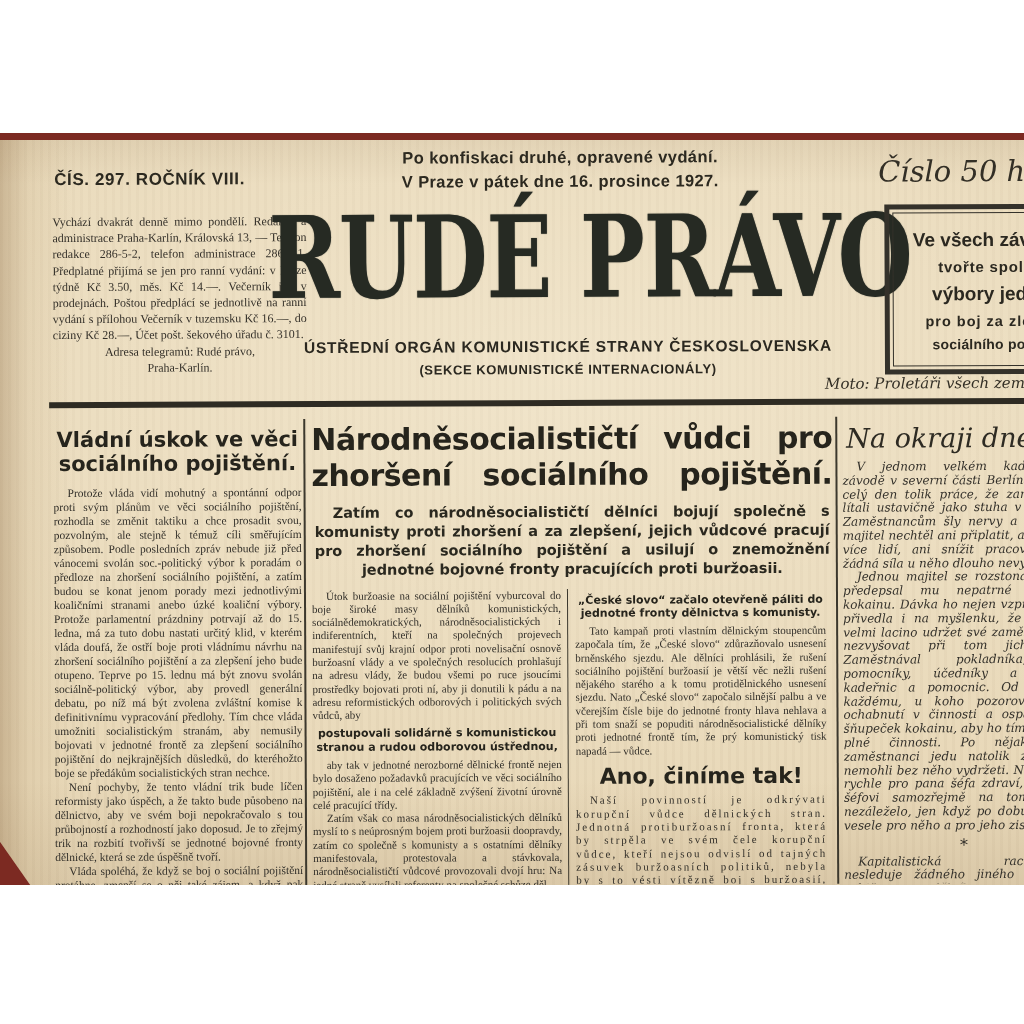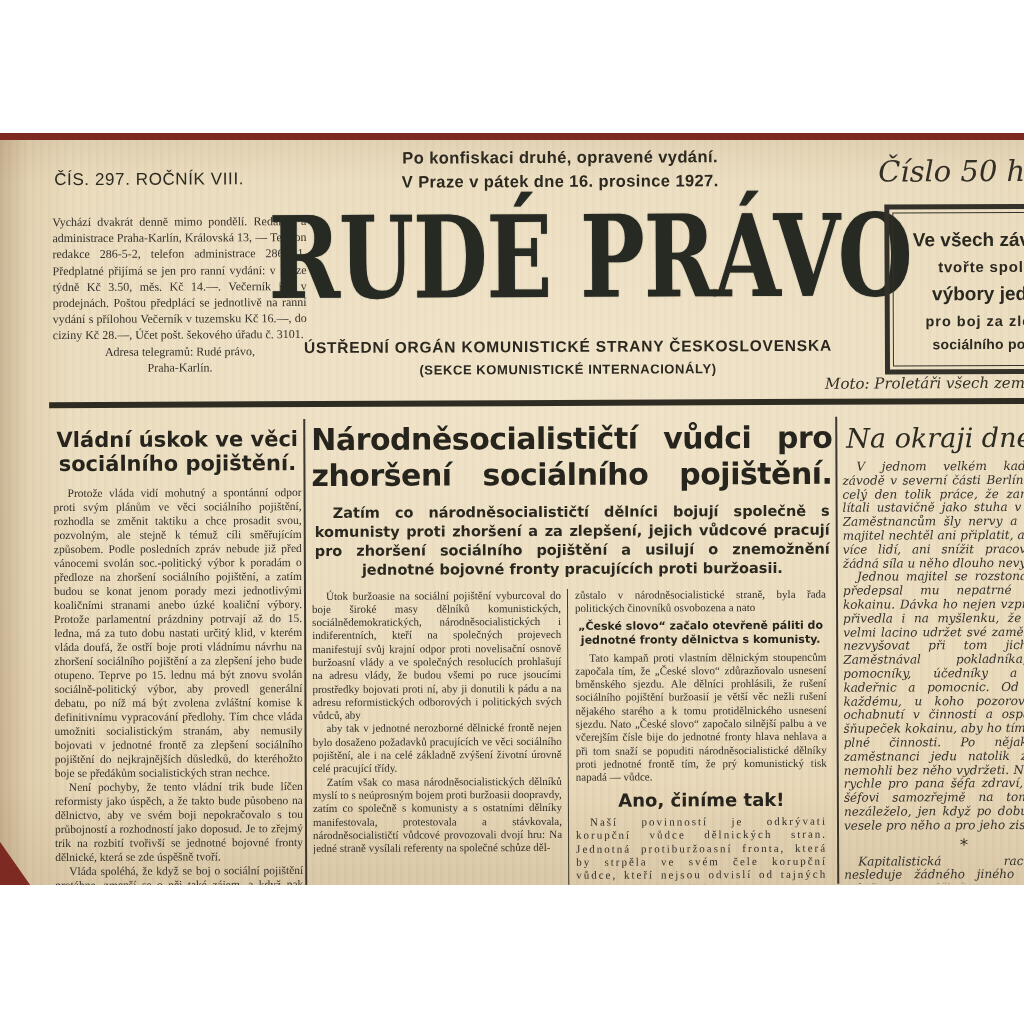--- a/index.html
+++ b/index.html
@@ -21,21 +21,21 @@
       linear-gradient(0deg, rgba(115,85,50,.12), rgba(0,0,0,0) 14%),
       linear-gradient(180deg, rgba(115,85,50,.10), rgba(0,0,0,0) 6%),
       repeating-linear-gradient(90deg, rgba(95,70,40,.035) 0 3px, rgba(0,0,0,0) 3px 8px);
     clip-path: polygon(0 0, 100% 0, 100% 100%, 2.8% 100%, 0 94.2%);
   }
   .print { position:absolute; inset:0; color:#2f2c24; transform:rotate(-0.25deg); transform-origin:50% 0; }
 
   
   .issue-number {
     position:absolute; left:54px; top:28px;
-    font-family:"Liberation Sans", sans-serif; font-weight:normal;
+    font-family:"Liberation Sans", sans-serif; font-weight:bold;
     font-size:17px; letter-spacing:.6px; color:#2c2920;
   }
   .top-center { position:absolute; left:300px; top:8px; width:520px; text-align:center; }
   .top-center div {
     font-family:"Liberation Sans", sans-serif; font-weight:bold;
     font-size:16.5px; letter-spacing:.4px; color:#2c2920; margin-bottom:5px;
   }
   .price {
     position:absolute; left:878px; top:16px; white-space:nowrap;
     font-family:"DejaVu Serif", serif; font-style:italic;
@@ -82,21 +82,21 @@
   article { position:absolute; overflow:hidden; }
   .body p { margin:0; }
   .blk-p, .blk-p-cont, .blk-p-spaced { text-align:justify; }
   .blk-p { text-indent:14px; }
   .blk-p-spaced { text-indent:14px; letter-spacing:2px; word-spacing:2px; }
   .blk-subhead, .blk-subhead2 {
     font-family:"DejaVu Sans", sans-serif; font-weight:bold; text-align:center;
     text-indent:0; margin:5px 0 4px 0 !important; line-height:1.25; color:#26241c;
   }
   .blk-subhead  { font-size:11px; }
-  .blk-subhead2 { font-size:18px; }
+  .blk-subhead2 { font-size:22px; }
   .blk-star { text-align:center; font-size:16px; line-height:1; margin:4px 0 2px 0 !important; }
 
   .col-left { left:52px; top:286px; width:248px; height:459px; }
   .col-left-title {
     margin:0; font-family:"DejaVu Sans", sans-serif; font-weight:bold;
     font-size:21px; line-height:1.15; text-align:center; color:#26241c;
   }
   .col-left-body { margin-top:10px; font-size:11.5px; line-height:14px; color:#33302a; }
 
   .col-main { left:310px; top:281px; width:521px; height:464px; }
@@ -173,25 +173,25 @@
             <p class="blk-p">Vláda spoléhá, že když se boj o sociální pojištění protáhne, zmenší se o něj také zájem, a když pak ještě udělá nějaké nepatrné ústupky</p>
           </div>
       </article>
 
       <article class="col-main">
         <h1 class="main-headline">Národněsocialističtí vůdci pro zhoršení sociálního pojištění.</h1>
         <p class="lead">Zatím co národněsocialističtí dělníci bojují společně s komunisty proti zhoršení a za zlepšení, jejich vůdcové pracují pro zhoršení sociálního pojištění a usilují o znemožnění jednotné bojovné fronty pracujících proti buržoasii.</p>
         <div class="main-cols">
           <div class="main-col-a body">
               <p class="blk-p">Útok buržoasie na sociální pojištění vyburcoval do boje široké masy dělníků komunistických, sociálnědemokratických, národněsocialistických i indiferentních, kteří na společných projevech manifestují svůj krajní odpor proti novelisační osnově buržoasní vlády a ve společných resolucích prohlašují na adresu vlády, že budou všemi po ruce jsoucími prostředky bojovati proti ní, aby ji donutili k pádu a na adresu reformistických odborových i politických svých vůdců, aby</p>
+              <p class="blk-subhead">postupovali solidárně s komunistickou stranou a rudou odborovou ústřednou,</p>
               <p class="blk-p">aby tak v jednotné nerozborné dělnické frontě nejen bylo dosaženo požadavků pracujících ve věci sociálního pojištění, ale i na celé základně zvýšení životní úrovně celé pracující třídy.</p>
               <p class="blk-p">Zatím však co masa národněsocialistických dělníků myslí to s neúprosným bojem proti buržoasii doopravdy, zatím co společně s komunisty a s ostatními dělníky manifestovala, protestovala a stávkovala, národněsocialističtí vůdcové provozovali dvojí hru: Na jedné straně vysílali referenty na společné schůze děl-</p>
             </div>
           <div class="main-col-b body">
-              <p class="blk-p-cont">zůstalo v národněsocialistické straně, byla řada politických činovníků osvobozena a nato</p>
               <p class="blk-subhead">„České slovo“ začalo otevřeně páliti do jednotné fronty dělnictva s komunisty.</p>
               <p class="blk-p">Tato kampaň proti vlastním dělnickým stoupencům započala tím, že „České slovo“ zdůrazňovalo usnesení brněnského sjezdu. Ale dělníci prohlásili, že rušení sociálního pojištění buržoasií je větší věc nežli rušení nějakého starého a k tomu protidělnického usnesení sjezdu. Nato „České slovo“ započalo silnější palbu a ve včerejším čísle bije do jednotné fronty hlava nehlava a při tom snaží se popuditi národněsocialistické dělníky proti jednotné frontě tím, že prý komunistický tisk napadá — vůdce.</p>
               <p class="blk-subhead2">Ano, činíme tak!</p>
               <p class="blk-p-spaced">Naší povinností je odkrývati korupční vůdce dělnických stran. Jednotná protiburžoasní fronta, která by strpěla ve svém čele korupční vůdce, kteří nejsou odvislí od tajných zásuvek buržoasních politiků, nebyla by s to vésti vítězně boj s buržoasií, nebyla by s to</p>
             </div>
         </div>
       </article>
 
       <article class="col-right">
         <h2 class="col-right-title">Na okraji dne .</h2>

